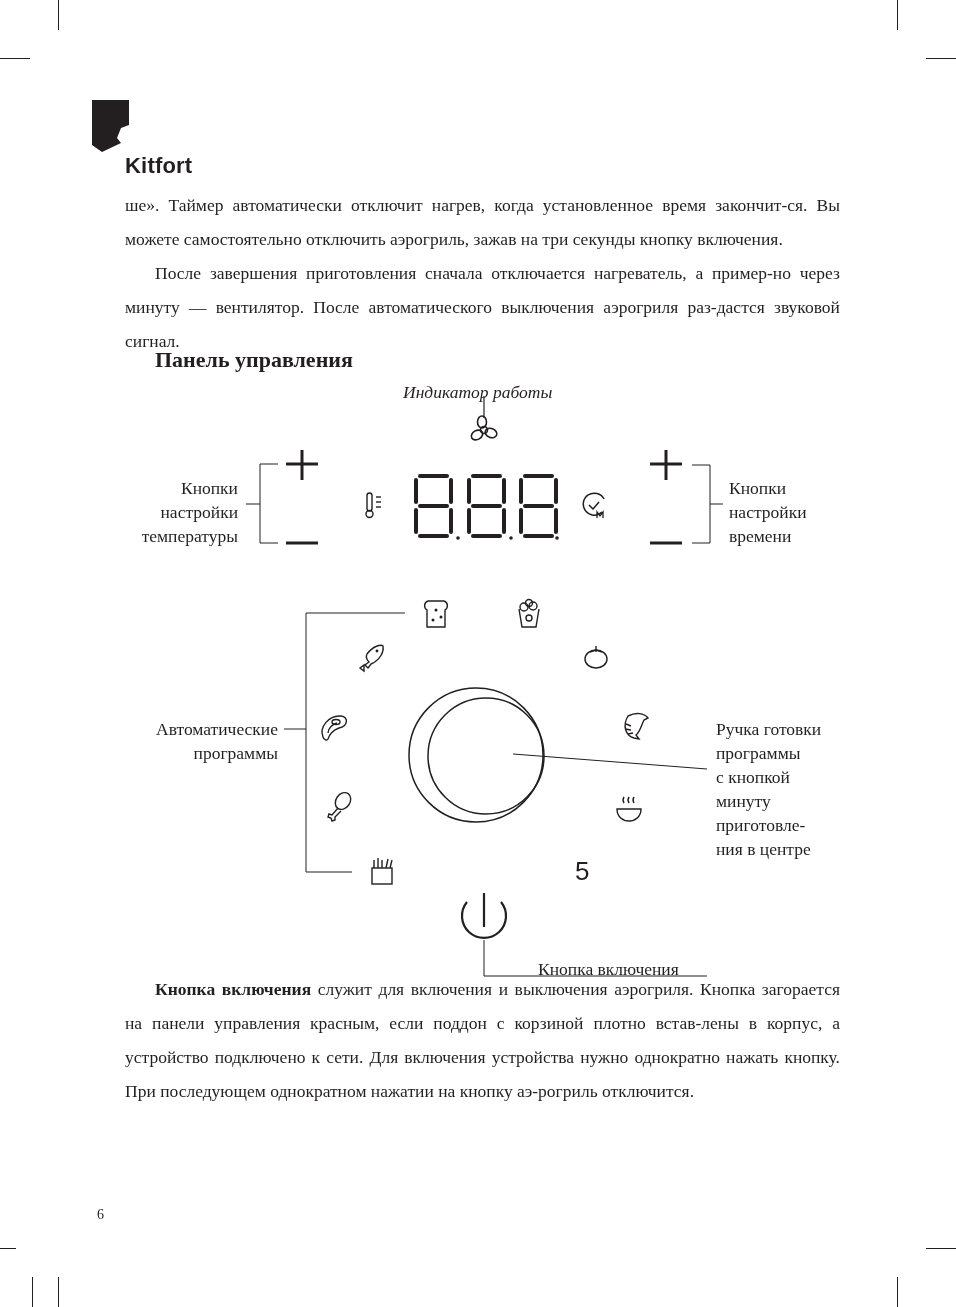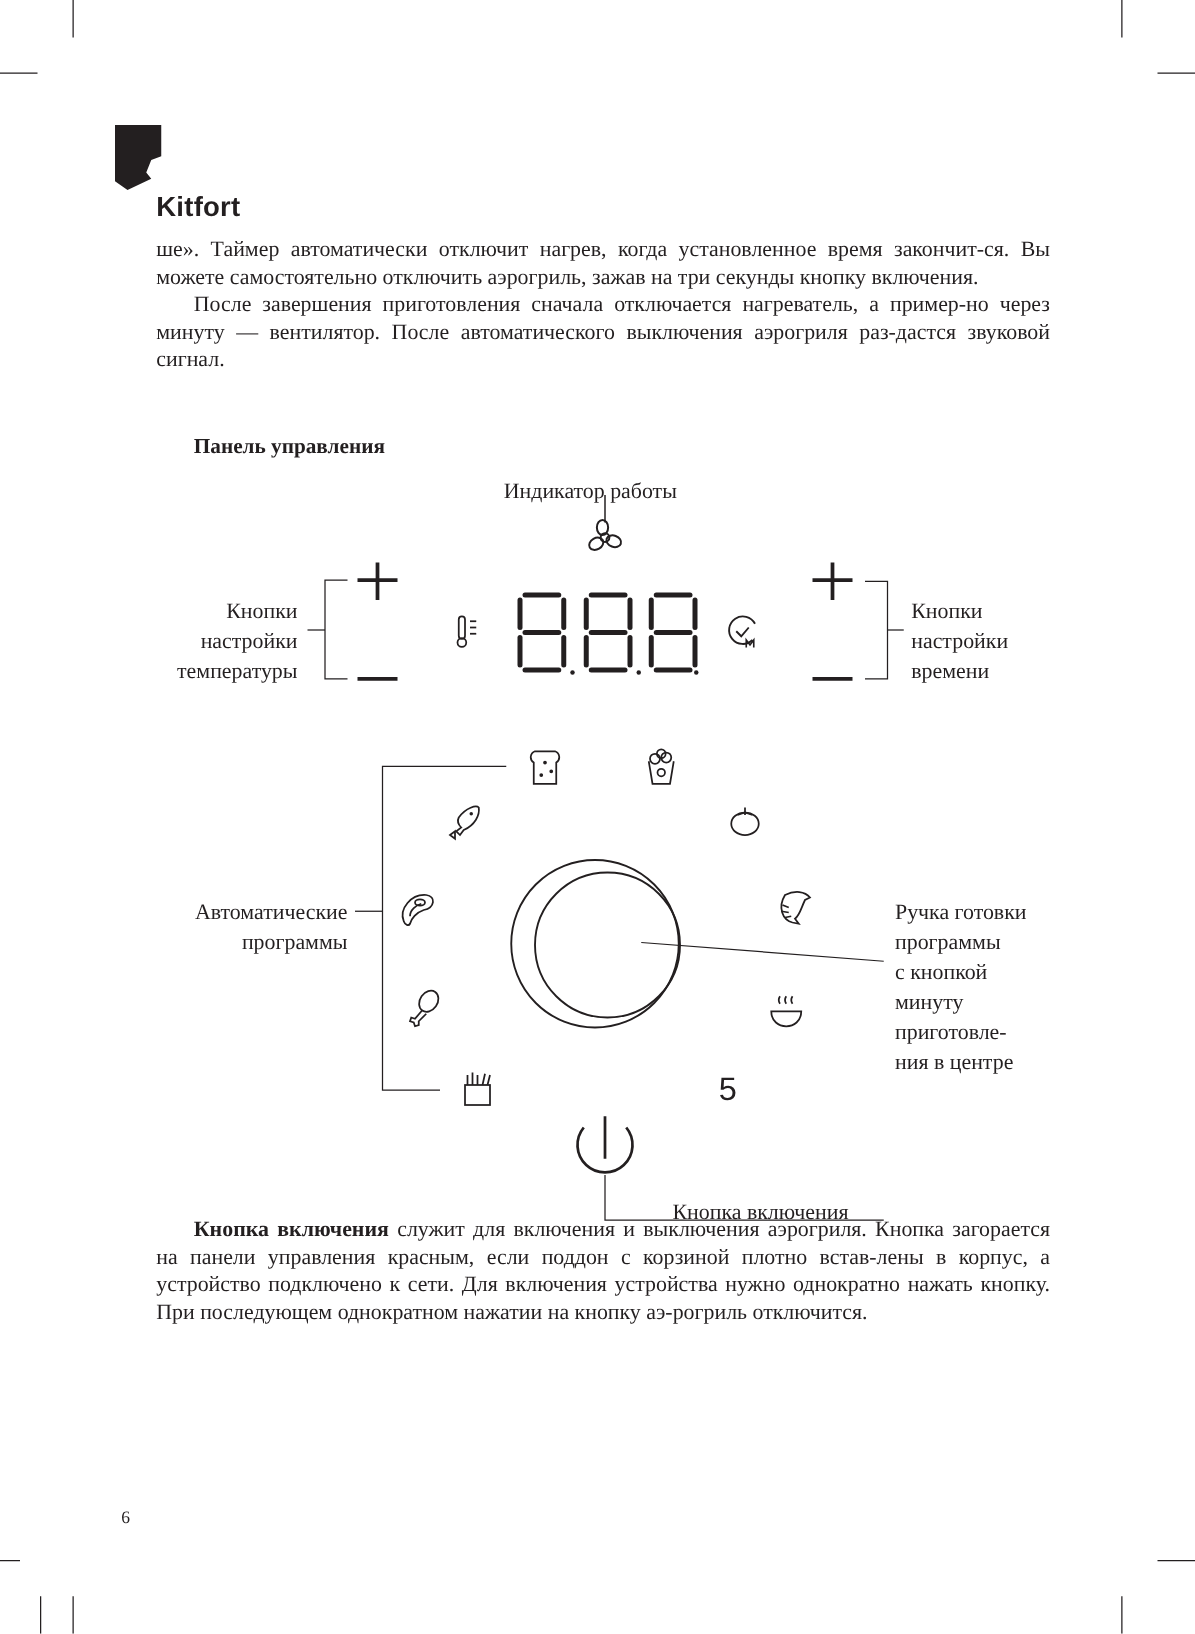--- a/index.html
+++ b/index.html
@@ -2,24 +2,24 @@
 <html><head>
 <meta charset="utf-8">
 <style>
   html, body { margin:0; padding:0; background:#ffffff; }
   body { width:956px; height:1307px; position:relative; overflow:hidden;
          font-family:"Liberation Serif", "DejaVu Serif", serif; color:#231f20; }
   .crop { position:absolute; background:#231f20; }
   .logo { position:absolute; left:92px; top:100px; width:110px; height:56px; }
   .logo-text { position:absolute; left:125px; top:129px; font-family:"Liberation Sans","DejaVu Sans",sans-serif;
                font-weight:bold; font-size:22px; color:#231f20; letter-spacing:0.2px;margin-top:24px; }
-  .para { position:absolute; left:125px; width:715px; font-size:17.5px; line-height:22px; text-align:justify; }
+  .para { position:absolute; left:125px; width:715px; font-size:17.5px; line-height:34px; text-align:justify; }
   .para p { margin:0; }
   .indent { text-indent:30px; }
-  .heading { position:absolute; left:155px; top:347px; font-size:17px; font-weight:bold; }
+  .heading { position:absolute; left:155px; top:347px; font-size:22px; font-weight:bold; }
   .label { position:absolute; font-size:17.5px; line-height:24px; }
   .right { text-align:right; }
   svg.diagram { position:absolute; left:0; top:0; }
   .digit5 { position:absolute; left:575px; top:856px; font-family:"Liberation Sans","DejaVu Sans",sans-serif; font-size:26px; font-weight:normal; }
   .pagenum { position:absolute; left:97px; top:1207px; font-size:14px; }
   b { font-weight:bold; }
 </style>
 </head>
 <body>
 
@@ -180,21 +180,21 @@
   <circle cx="486" cy="756" r="58" stroke-width="1.5"></circle>
   <line x1="513" y1="754" x2="707" y2="769" stroke-width="1"></line>
 
   <g stroke-width="2.2">
     <path d="M467 902 A22 22 0 1 0 501 902"></path>
     <line x1="484" y1="893" x2="484" y2="927"></line>
   </g>
   <polyline points="484,940 484,976 707,976" stroke-width="1"></polyline>
 </svg>
 
-<div class="label" style="left:403px;top:380px;">Индикатор работы</div>
+<div class="label" style="left:403px;top:380px;font-style:italic;">Индикатор работы</div>
 
 <div class="label right" style="left:110px;top:476px;width:128px;">
   <div>Кнопки</div>
   <div>настройки</div>
   <div>температуры</div>
 </div>
 
 <div class="label" style="left:729px;top:476px;">
   <div>Кнопки</div>
   <div>настройки</div>

